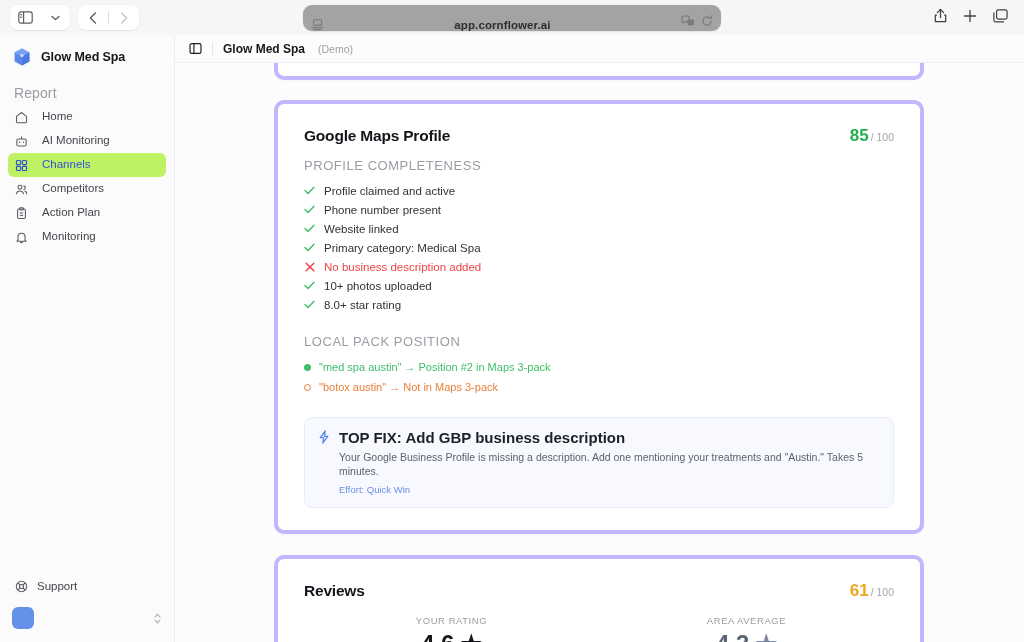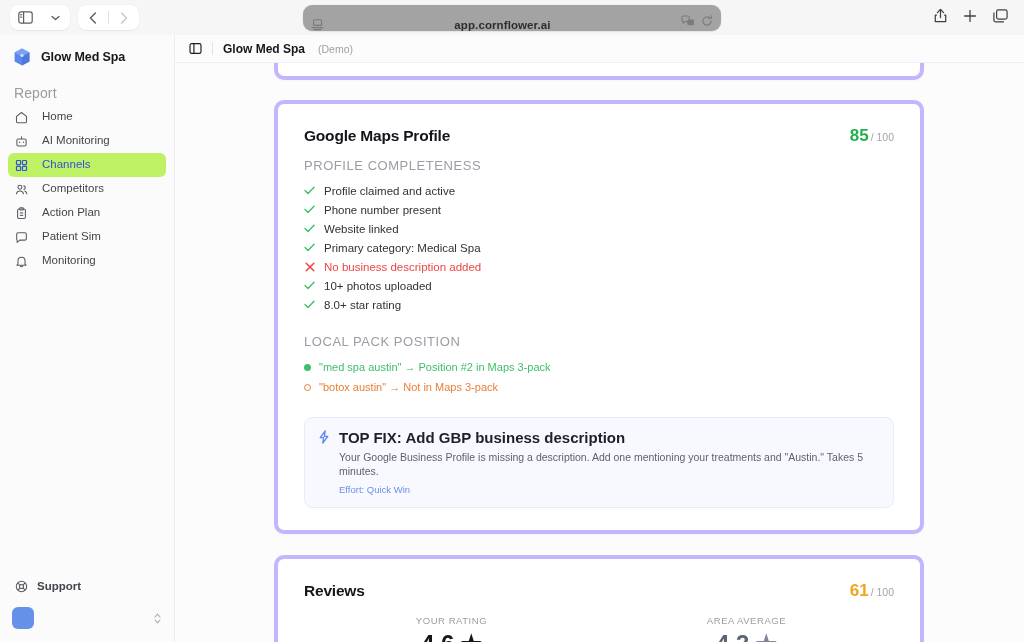--- a/index.html
+++ b/index.html
@@ -122,21 +122,21 @@
     display: flex; align-items: center; justify-content: center;
     color: #5a5c63;
     flex-shrink: 0;
   }
   .nav-item.active {
     background: #bef264;
     color: #3253d6;
   }
   .nav-item.active .nav-ico { color: #3253d6; }
   .sidebar-spacer { flex: 1; }
-  .sidebar-foot { padding: 0 0 10px 0; font-weight: bold; }
+  .sidebar-foot { padding: 0 0 10px 0; }
   .foot-item {
     display: flex; align-items: center; gap: 9px;
     margin: 0 8px; padding: 5px 6px;
     font-size: 11.5px; color: #44464c;
     cursor: pointer;
   }
   .foot-item .nav-ico { color: #5a5c63; width:14px;height:14px;display:flex;align-items:center;justify-content:center; }
   .user-row {
     display: flex; align-items: center;
     margin: 6px 12px 0 12px;
@@ -479,28 +479,20 @@
         <svg width="13" height="13" viewBox="0 0 14 14" fill="none" stroke="currentColor" stroke-width="1.15" stroke-linejoin="round">
           <rect x="2.8" y="2.2" width="8.4" height="10.2" rx="1.3"></rect>
           <rect x="5" y="0.9" width="4" height="2.4" rx="0.8"></rect>
           <line x1="5.2" y1="6.4" x2="8.8" y2="6.4"></line>
           <line x1="5.2" y1="9" x2="8.8" y2="9"></line>
         </svg>
       </span>
       <span>Action Plan</span>
     </div>
 
-    <div class="nav-item">
-      <span class="nav-ico">
-        <svg width="13" height="13" viewBox="0 0 14 14" fill="none" stroke="currentColor" stroke-width="1.15" stroke-linejoin="round">
-          <path d="M1.8 3.3 A1.5 1.5 0 0 1 3.3 1.8 H10.7 A1.5 1.5 0 0 1 12.2 3.3 V8.3 A1.5 1.5 0 0 1 10.7 9.8 H5.2 L2.3 12.2 V9.8 A1.5 1.5 0 0 1 1.8 8.3 Z"></path>
-        </svg>
-      </span>
-      <span>Patient Sim</span>
-    </div>
 
     <div class="nav-item">
       <span class="nav-ico">
         <svg width="13" height="13" viewBox="0 0 14 14" fill="none" stroke="currentColor" stroke-width="1.15" stroke-linecap="round" stroke-linejoin="round">
           <path d="M3.2 9.8 V6.3 A3.8 3.8 0 0 1 10.8 6.3 V9.8 L11.9 11 H2.1 Z"></path>
           <path d="M5.7 11.8 A1.4 1.4 0 0 0 8.3 11.8"></path>
         </svg>
       </span>
       <span>Monitoring</span>
     </div>

